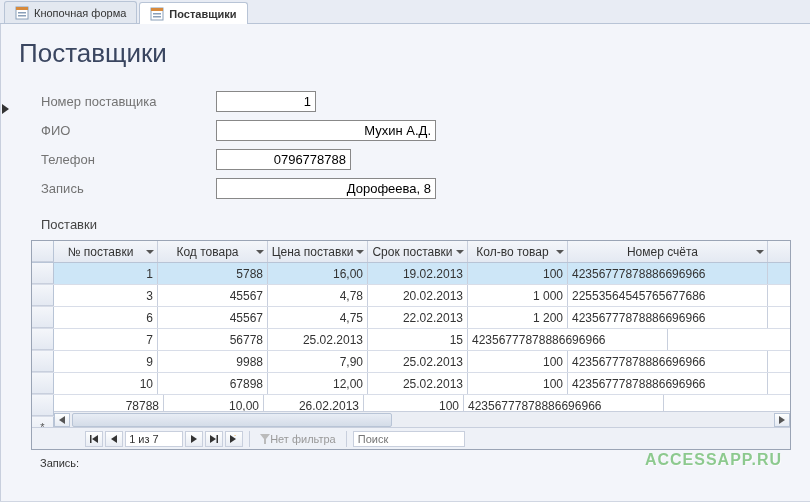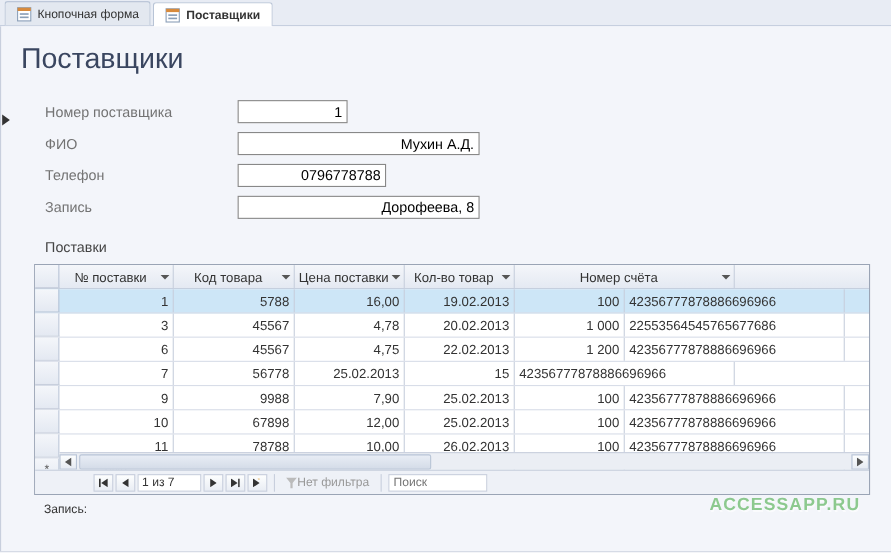--- a/index.html
+++ b/index.html
@@ -217,21 +217,21 @@
     background: #fff;
     padding: 1px 3px;
     text-align: left;
   }
   .recordbar .divider { width: 1px; height: 16px; background: #c8cfdd; margin: 0 4px; }
   .recordbar .filtertxt { color: #999; display: flex; align-items: center; gap: 0; padding: 0 4px; }
   .recordbar .searchbox {
     border: 1px solid #c8cfdd;
     background: #fff;
     padding: 1px 4px;
-    width: 90px;
+    width: 112px;
     color: #999;
     font-size: 11px;
     font-family: inherit;
   }
   .watermark {
     position: absolute;
     right: 28px;
     bottom: 34px;
     font-size: 16px;
     font-weight: 800;
@@ -304,20 +304,24 @@
             <span class="arrow"></span>
           </div>
         <div class="gh col-1">
             <span>Код товара</span>
             <span class="arrow"></span>
           </div>
         <div class="gh col-2">
             <span>Цена поставки</span>
             <span class="arrow"></span>
           </div>
+        <div class="gh col-3">
+            <span>Срок поставки</span>
+            <span class="arrow"></span>
+          </div>
         <div class="gh col-4">
             <span>Кол-во товар</span>
             <span class="arrow"></span>
           </div>
         <div class="gh col-5">
             <span>Номер счёта</span>
             <span class="arrow"></span>
           </div>
       </div>
 
@@ -370,21 +374,20 @@
             <div class="row-selector"></div>
             <div class="gc col-0">10</div>
             <div class="gc col-1">67898</div>
             <div class="gc col-2">12,00</div>
             <div class="gc col-3">25.02.2013</div>
             <div class="gc col-4">100</div>
             <div class="gc col-5 left">42356777878886696966</div>
           </div>
           <div class="grid-row">
             <div class="row-selector"></div>
-            <div class="gc col-0">11</div>
             <div class="gc col-1">78788</div>
             <div class="gc col-2">10,00</div>
             <div class="gc col-3">26.02.2013</div>
             <div class="gc col-4">100</div>
             <div class="gc col-5 left">42356777878886696966</div>
           </div>
           <div class="grid-row new">
             <div class="row-selector">*</div>
             <div class="gc col-0 center">(№)</div>
             <div class="gc col-1"></div>

